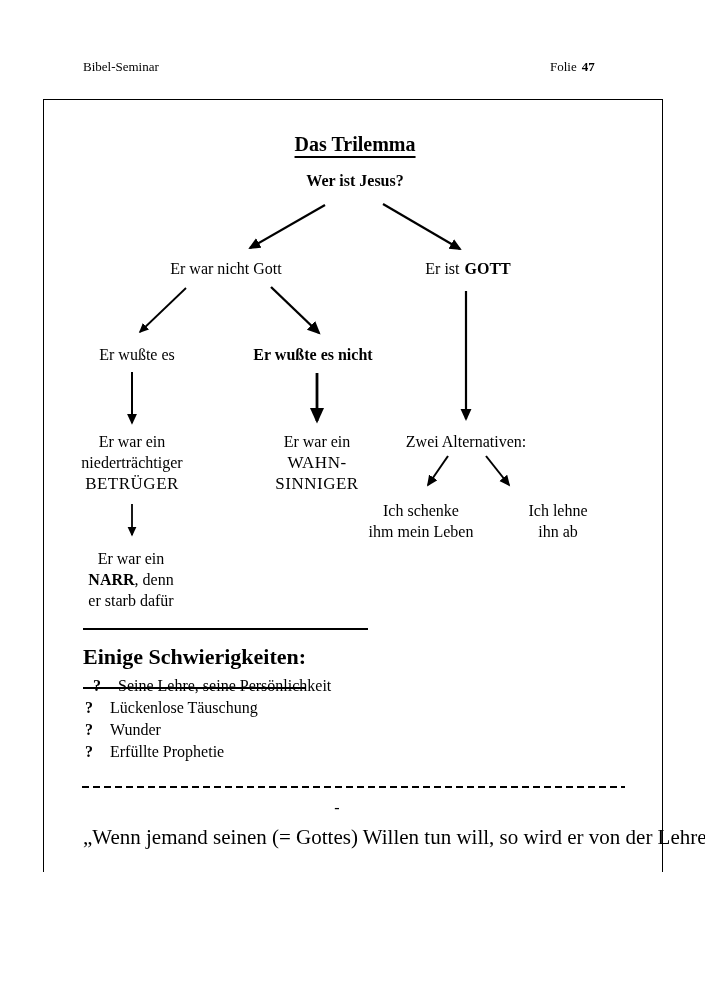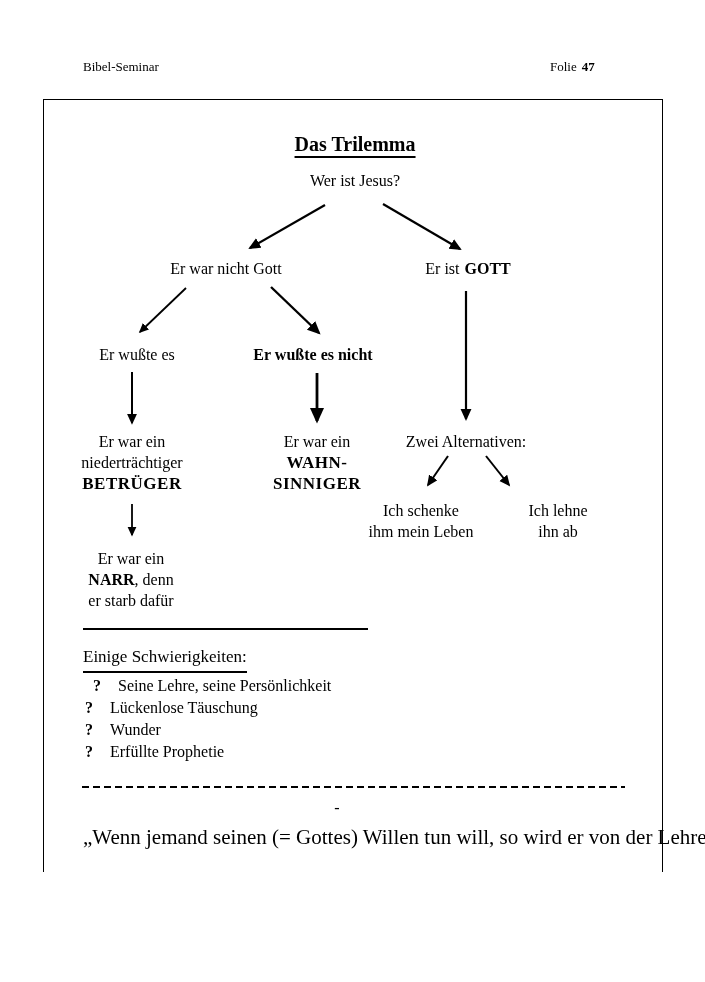--- a/index.html
+++ b/index.html
@@ -10,24 +10,24 @@
     color:#000;
   }
   .page { position:relative; width:705px; height:872px; background:#fff; overflow:hidden; }
   .abs { position:absolute; white-space:nowrap; font-size:16px; line-height:21px; }
   .ctr { transform:translateX(-50%); text-align:center; }
   .hdr { font-size:13px; }
   .frame { position:absolute; left:43px; top:99px; width:620px; height:805px; border:1px solid #000; }
   .frame-shadow { position:absolute; left:40px; top:907px; width:627px; height:1px; background:#000; }
   .title-inner { font-size:20px; font-weight:bold; border-bottom:2px solid #000; padding-bottom:1px; }
   .b { font-weight:bold; }
-  .emph { font-weight:bold; font-size:17px; letter-spacing:0.5px; }
+  .emph { font-weight:normal; font-size:17px; letter-spacing:0.5px; }
   .sp-l { margin-left:5px; }
   .sep-line { position:absolute; left:83px; top:628px; width:285px; height:0; border-top:2px solid #000; }
-  .heading-inner { font-size:17px; font-weight:normal; border-bottom:2px solid #000; padding-bottom:5px; }
+  .heading-inner { font-size:22px; font-weight:bold; border-bottom:2px solid #000; padding-bottom:18px; }
   .li { position:absolute; left:85px; white-space:nowrap; font-size:16px; }
   .q { font-weight:bold; display:inline-block; width:25px; }
   .dashed-line { position:absolute; left:82px; top:786px; width:543px; height:2px;
     background:repeating-linear-gradient(90deg,#000 0 7px,transparent 7px 11px); }
   .quote { font-size:21px; line-height:25px; }
   .u { text-decoration:underline; }
   svg.arrows { position:absolute; left:0; top:0; pointer-events:none; }
   svg.arrows line { stroke:#000; }
 </style>
 </head>
@@ -57,21 +57,21 @@
     <line x1="317" y1="373" x2="317" y2="421" stroke-width="2.8" marker-end="url(#ah)"></line>
     <line x1="466" y1="291" x2="466" y2="419" stroke-width="2.2" marker-end="url(#ah)"></line>
     <line x1="448" y1="456" x2="428" y2="485" stroke-width="2" marker-end="url(#ah)"></line>
     <line x1="486" y1="456" x2="509" y2="485" stroke-width="2" marker-end="url(#ah)"></line>
     <line x1="132" y1="504" x2="132" y2="535" stroke-width="1.8" marker-end="url(#ah)"></line>
   </svg>
 
   <div class="abs ctr" style="left:355px; top:134px;">
     <span class="title-inner">Das Trilemma</span>
   </div>
-  <div class="abs ctr" style="left:355px; top:170px;">Wer ist Jesus?</div>
+  <div class="abs ctr" style="left:355px; top:170px;font-weight:bold;">Wer ist Jesus?</div>
 
   <div class="abs ctr" style="left:226px; top:258px;">Er war nicht Gott</div>
   <div class="abs ctr" style="left:468px; top:258px;">
     <span>Er ist</span><span class="b sp-l">GOTT</span>
   </div>
 
   <div class="abs ctr" style="left:137px; top:344px;">Er wußte es</div>
   <div class="abs ctr" style="left:313px; top:344px;font-weight:bold;">Er wußte es nicht</div>
 
   <div class="abs ctr" style="left:132px; top:431px;">

